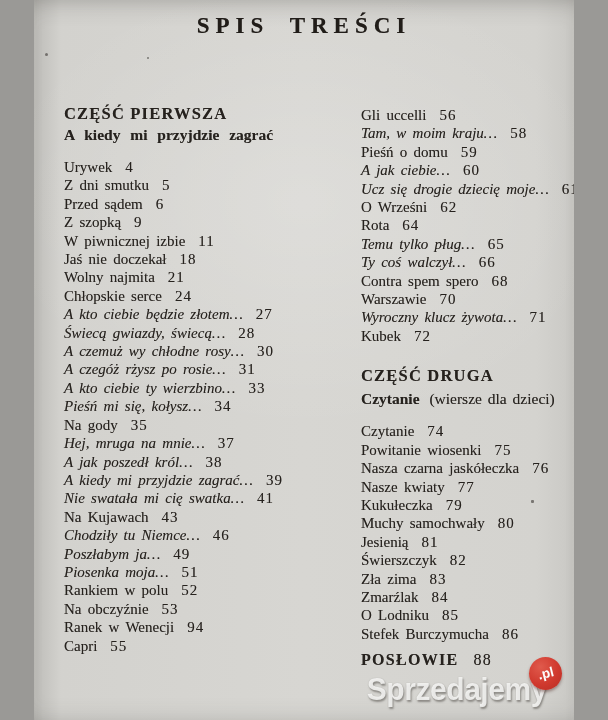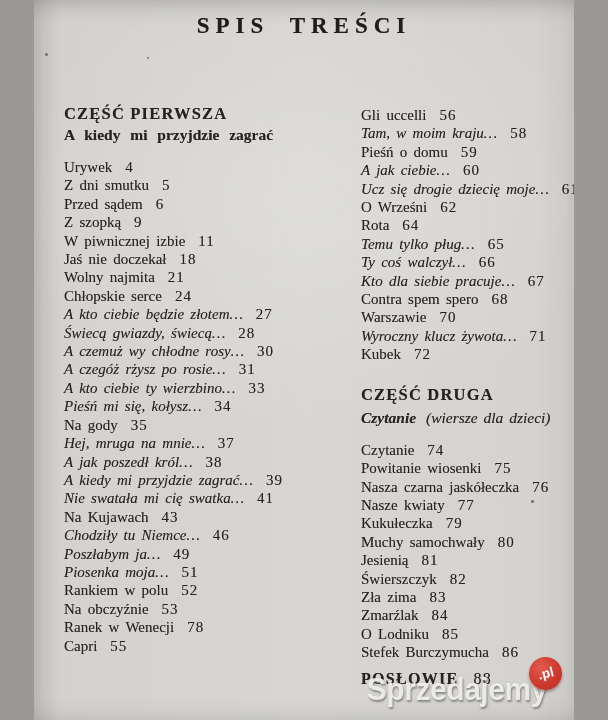--- a/index.html
+++ b/index.html
@@ -48,21 +48,21 @@
   .entries{margin-top:12px;}
   .entries.tight{margin-top:2px;}
   .entry{
     font-size:15px;line-height:18.4px;
     word-spacing:2.5px;
     text-shadow:0 0 .5px rgba(33,29,25,.35);
   }
   .entry.italic .t{font-style:italic;}
   .entry .pg{margin-left:13px;letter-spacing:1px;}
   .col-right .part-header{margin-top:21px;}
-  .col-right .part-subtitle{margin-top:2px;font-style:italic;}
+  .col-right .part-subtitle{margin-top:2px;}
   .afterword{
     margin-top:7px;
     font-size:16px;font-weight:700;letter-spacing:1.3px;
     line-height:20px;
     text-shadow:0 0 .5px rgba(33,29,25,.45);
   }
   .afterword .pg{margin-left:15px;font-weight:400;}
   
   .speck{position:absolute;background:rgba(45,42,38,.55);border-radius:50%;}
   .speck.s1{left:11px;top:53px;width:3px;height:3px;}
@@ -152,21 +152,21 @@
           <div class="entry italic"><span class="t">Chodziły tu Niemce…</span><span class="pg">46</span></div>
 
           <div class="entry italic"><span class="t">Poszłabym ja…</span><span class="pg">49</span></div>
 
           <div class="entry italic"><span class="t">Piosenka moja…</span><span class="pg">51</span></div>
 
           <div class="entry"><span class="t">Rankiem w polu</span><span class="pg">52</span></div>
 
           <div class="entry"><span class="t">Na obczyźnie</span><span class="pg">53</span></div>
 
-          <div class="entry"><span class="t">Ranek w Wenecji</span><span class="pg">78</span></div>
+          <div class="entry"><span class="t">Ranek w Wenecji</span><span class="pg">94</span></div>
 
           <div class="entry"><span class="t">Capri</span><span class="pg">55</span></div>
         </div>
     </div>
 
     <div class="col col-right">
       <div class="entries tight">
 
           <div class="entry"><span class="t">Gli uccelli</span><span class="pg">56</span></div>
 
@@ -179,21 +179,20 @@
           <div class="entry italic"><span class="t">Ucz się drogie dziecię moje…</span><span class="pg">61</span></div>
 
           <div class="entry"><span class="t">O Wrześni</span><span class="pg">62</span></div>
 
           <div class="entry"><span class="t">Rota</span><span class="pg">64</span></div>
 
           <div class="entry italic"><span class="t">Temu tylko pług…</span><span class="pg">65</span></div>
 
           <div class="entry italic"><span class="t">Ty coś walczył…</span><span class="pg">66</span></div>
 
-          <div class="entry italic"><span class="t">Kto dla siebie pracuje…</span><span class="pg">67</span></div>
 
           <div class="entry"><span class="t">Contra spem spero</span><span class="pg">68</span></div>
 
           <div class="entry"><span class="t">Warszawie</span><span class="pg">70</span></div>
 
           <div class="entry italic"><span class="t">Wyroczny klucz żywota…</span><span class="pg">71</span></div>
 
           <div class="entry"><span class="t">Kubek</span><span class="pg">72</span></div>
         </div>
       <div class="part-header">CZĘŚĆ DRUGA</div>

